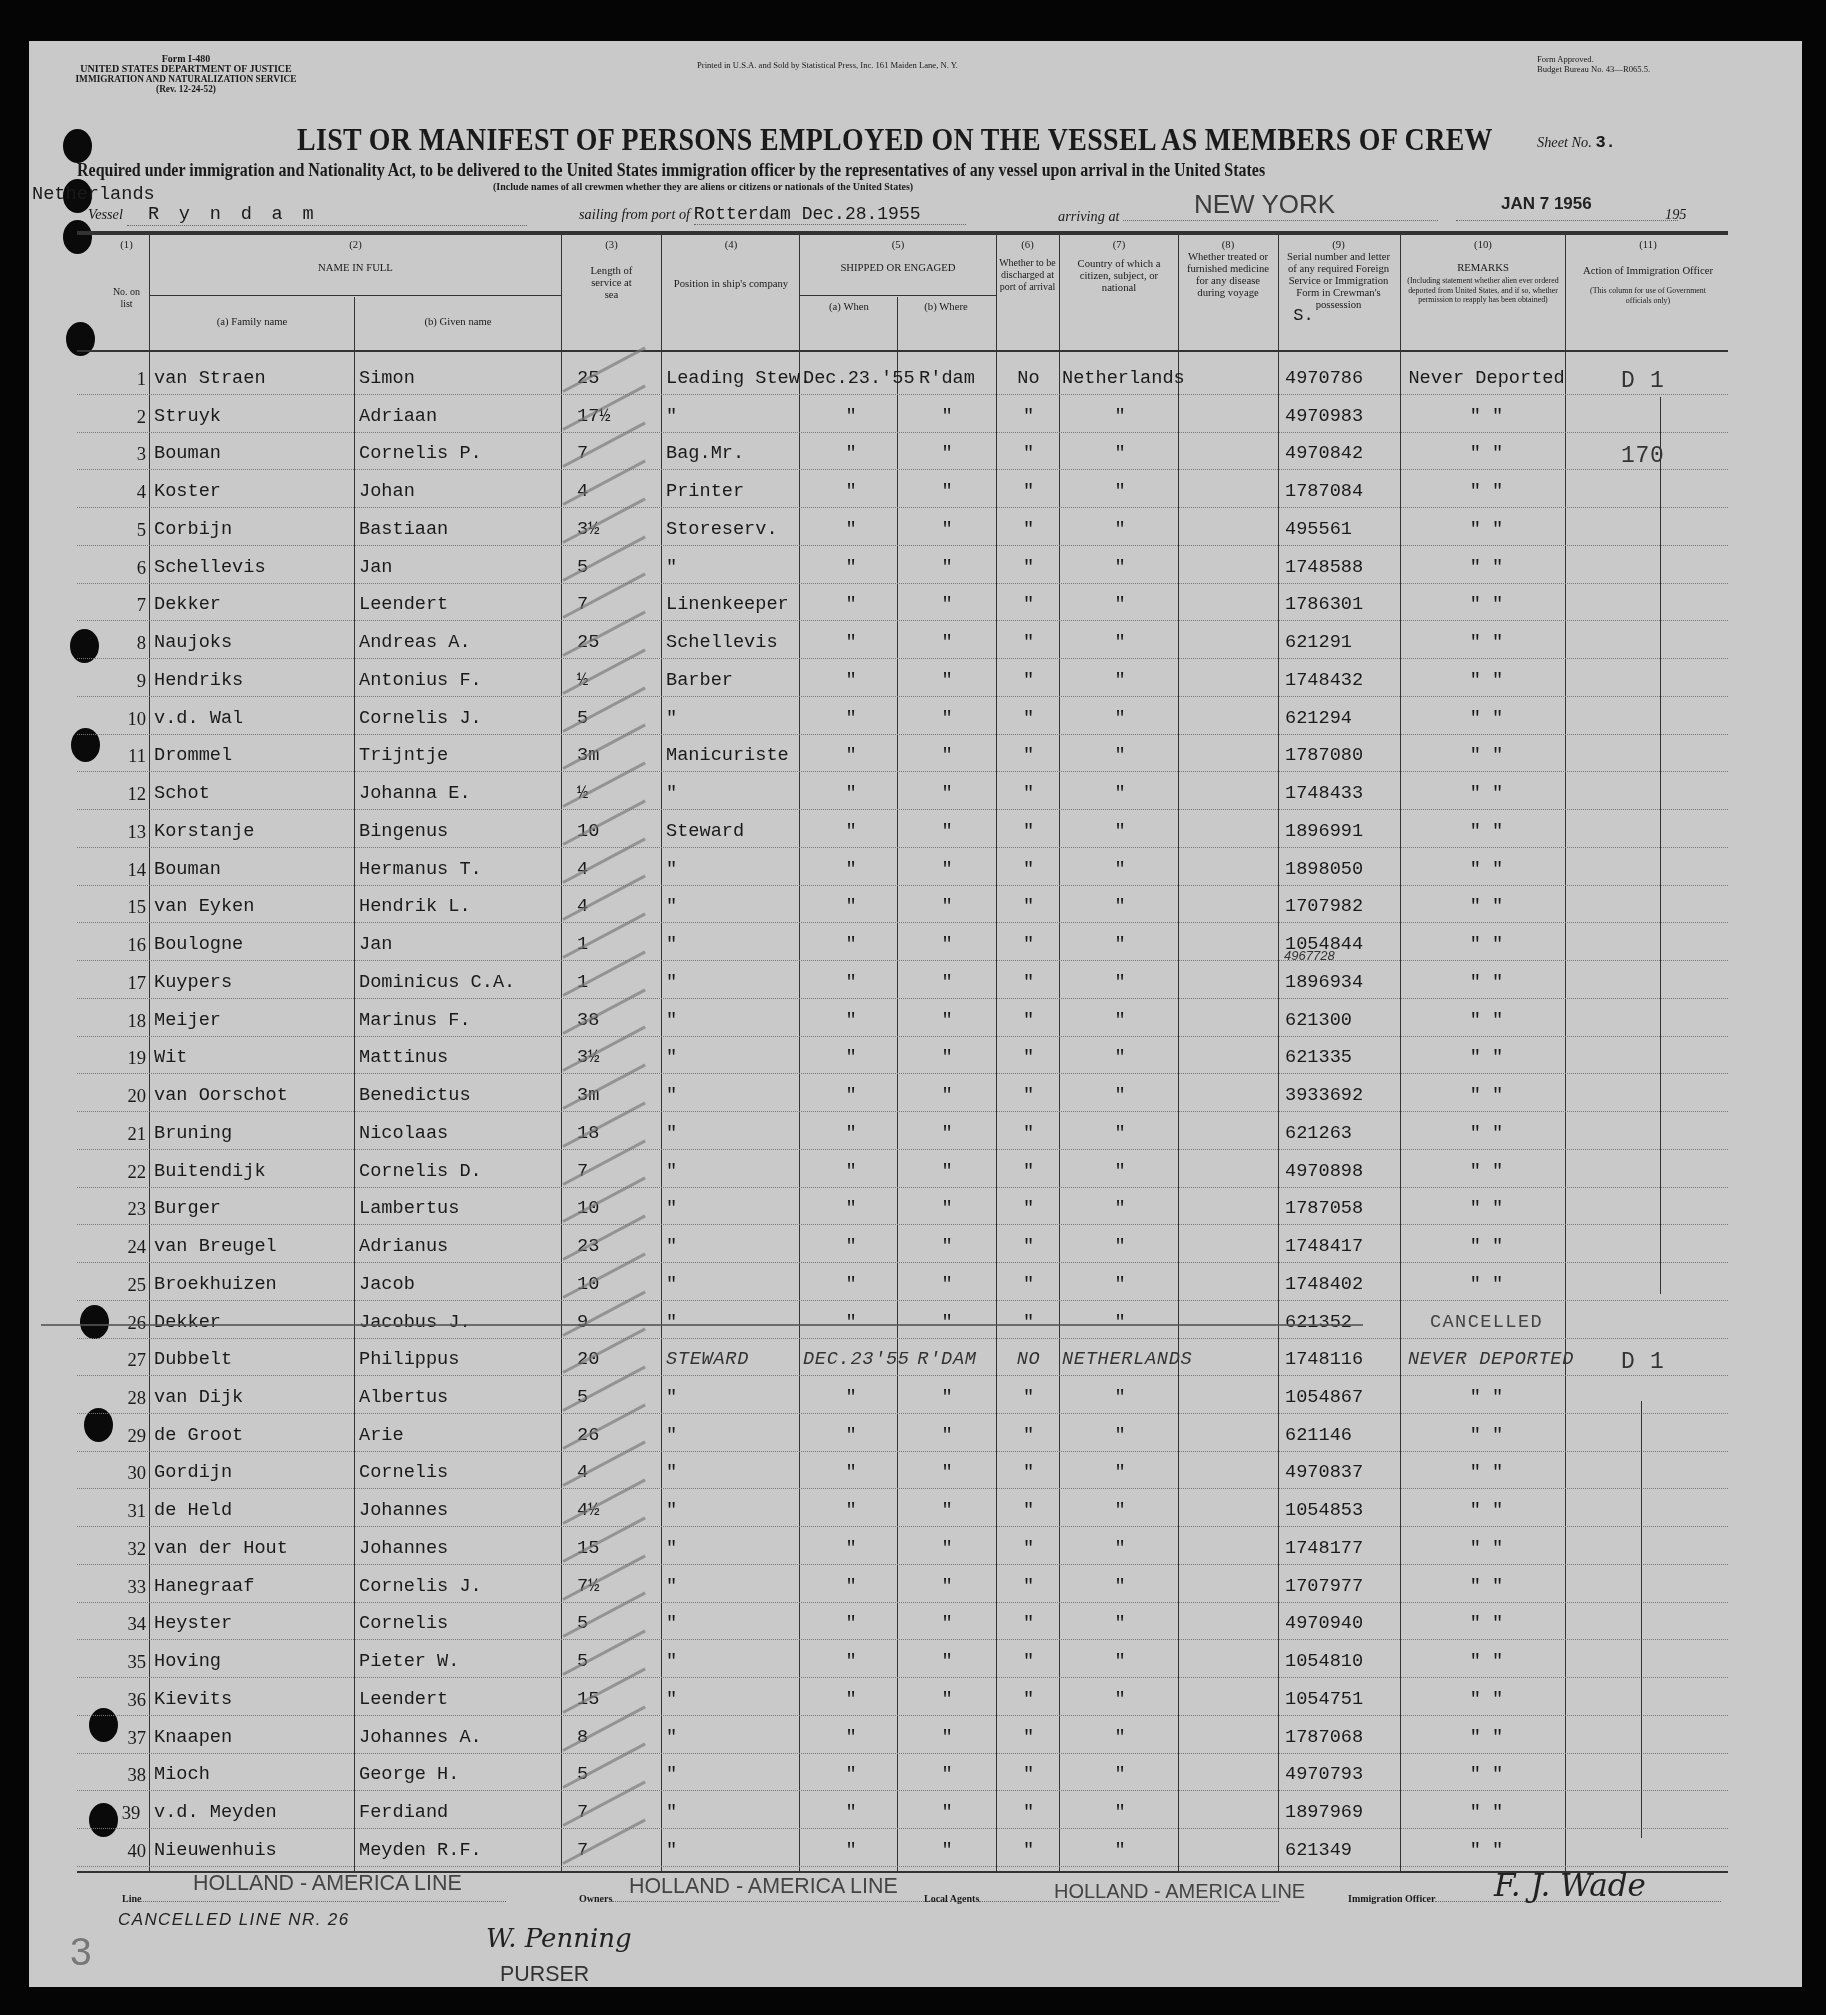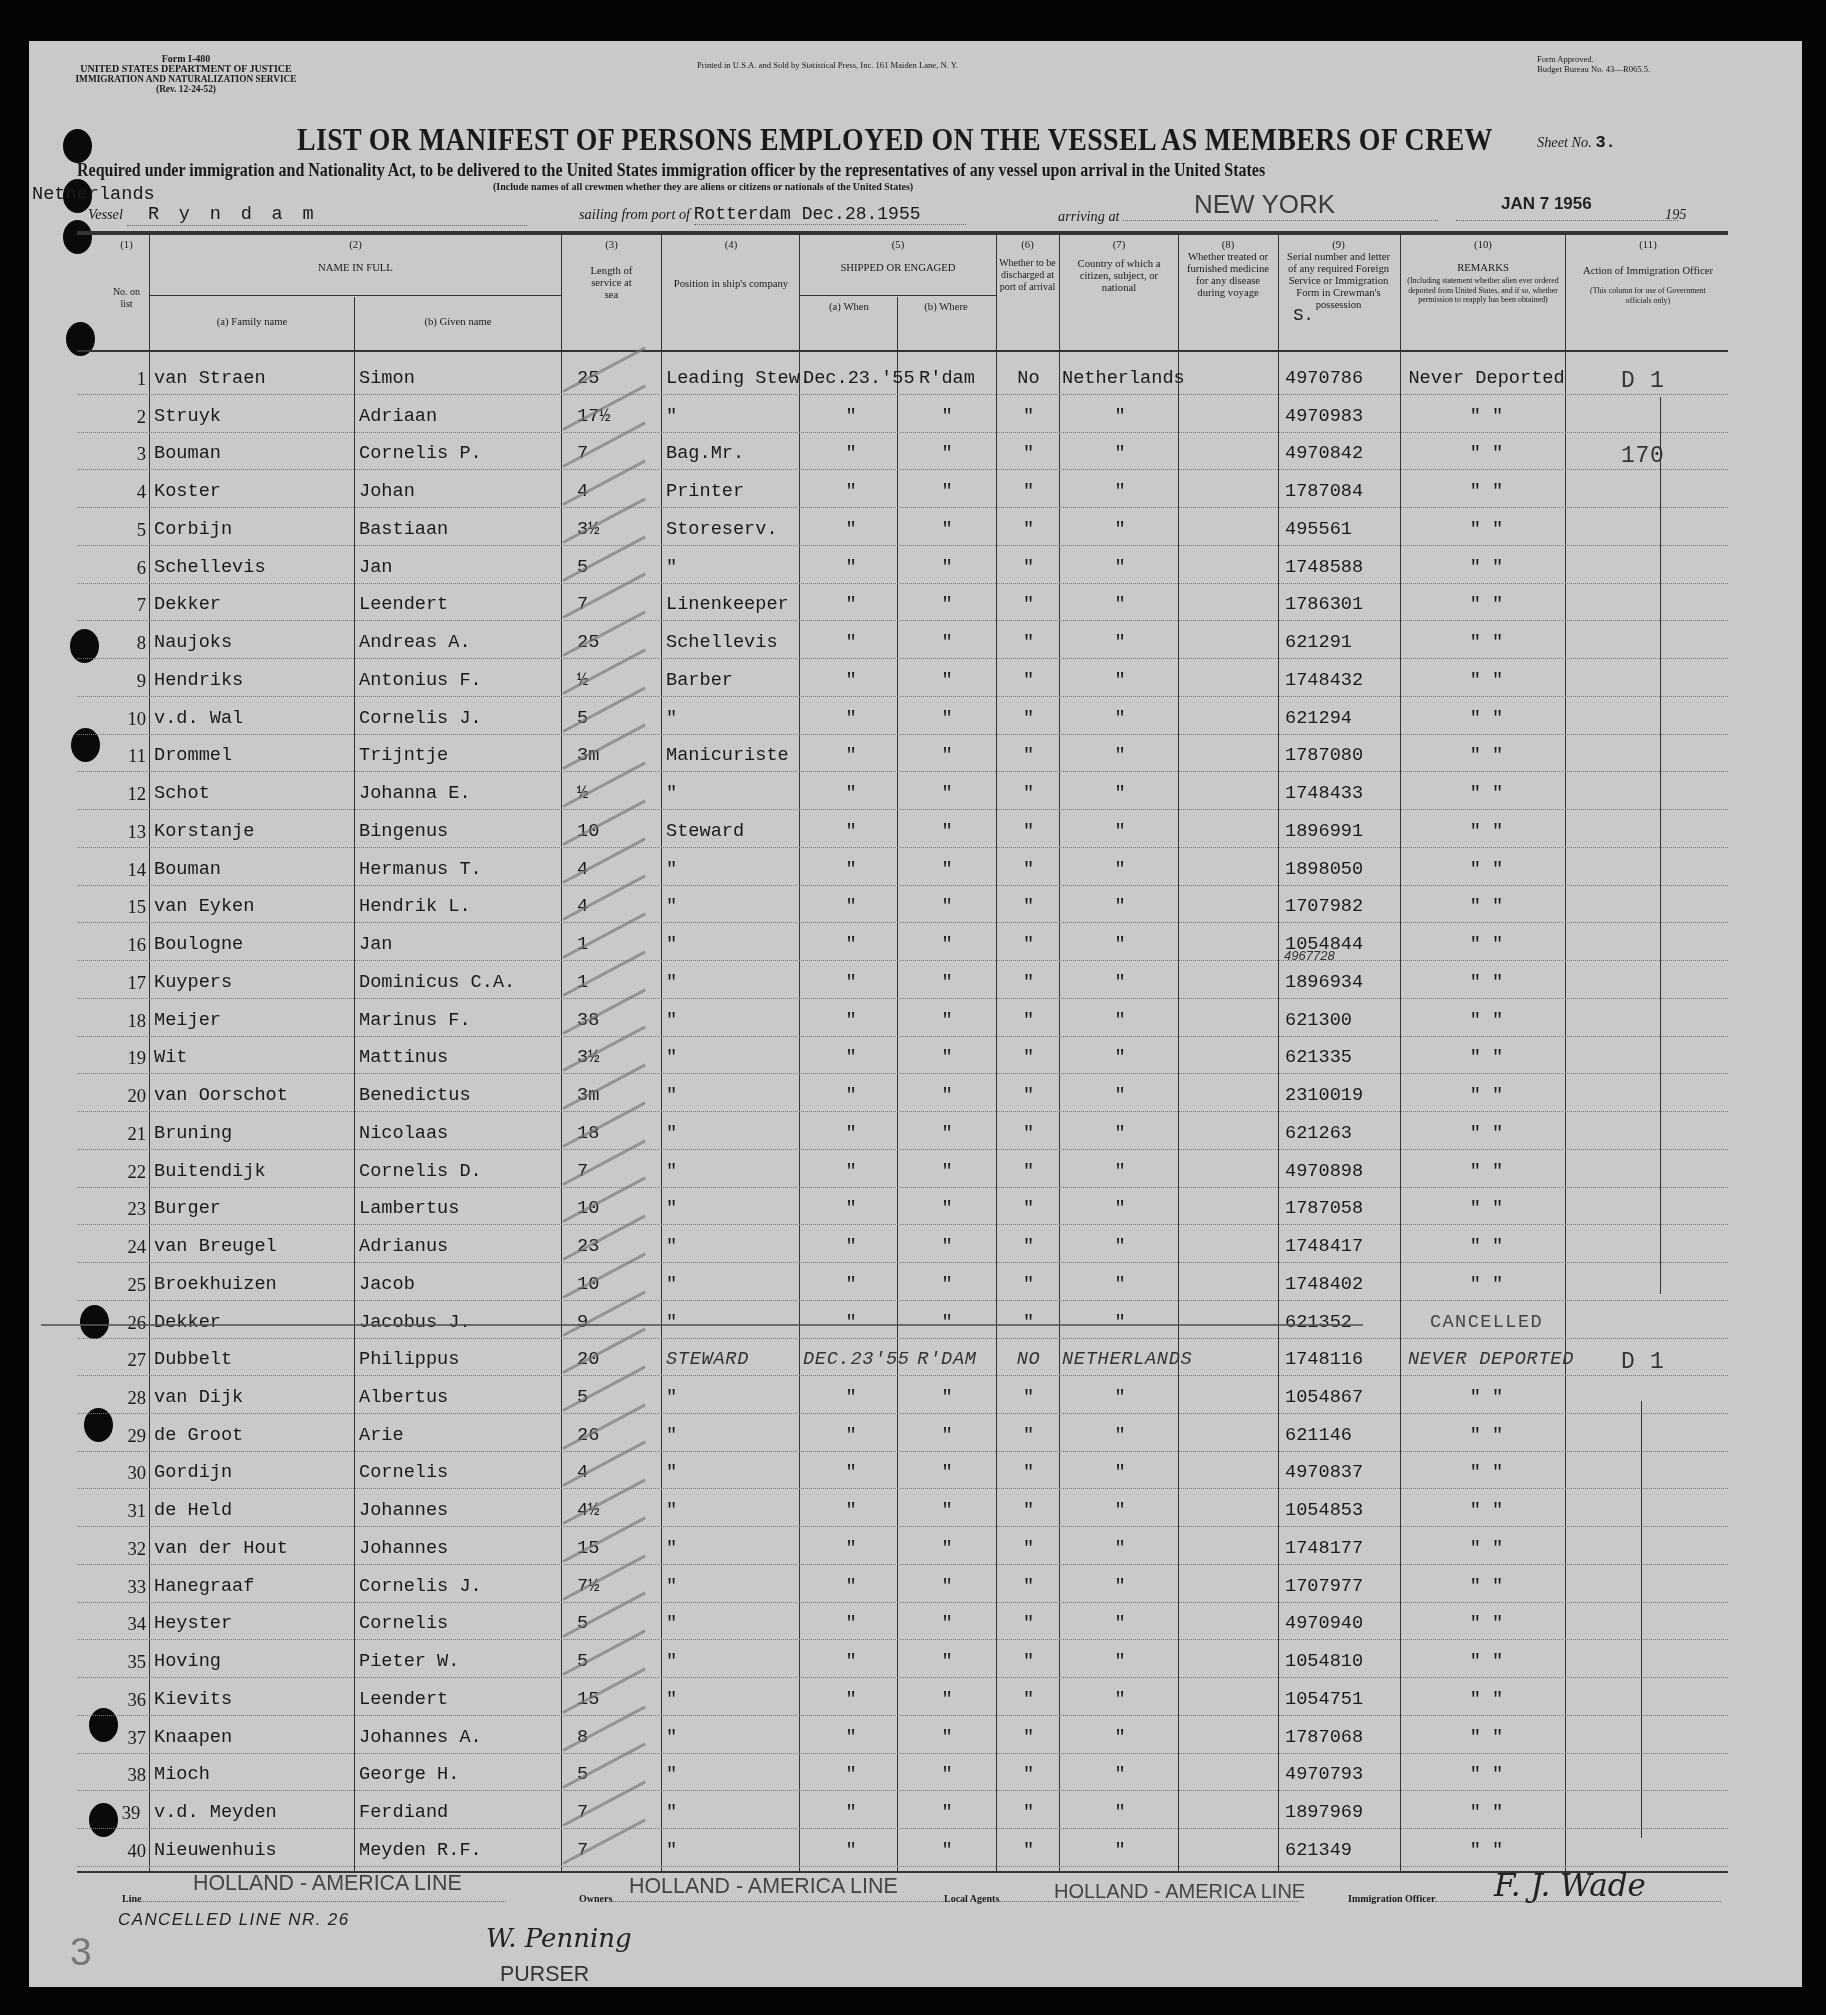--- a/index.html
+++ b/index.html
@@ -503,21 +503,21 @@
     <div class="dotline"></div>
     <span class="c num" style="left:39px;width:30px;text-align:right">20</span>
     <span class="c" style="left:77px">van Oorschot</span>
     <span class="c" style="left:282px">Benedictus</span>
     <span class="c" style="left:500px">3m</span>
     <span class="c" style="left:589px">"</span>
     <span class="c" style="left:726px;width:96px;text-align:center">"</span>
     <span class="c" style="left:822px;width:96px;text-align:center">"</span>
     <span class="c" style="left:921px;width:61px;text-align:center">"</span>
     <span class="c" style="left:985px;width:116px;text-align:center">"</span>
-    <span class="c" style="left:1208px">2310019</span>
+    <span class="c" style="left:1208px">3933692</span>
     <span class="c" style="left:1331px;width:157px;text-align:center">"   "</span>
     <span class="c hand" style="left:1544px;font-size:23px;font-style:normal"></span>
     <span class="slash" style="left:486px;top:29px"></span>
   </div>
 
   <div class="row" style="top: 1116px;">
     <div class="dotline"></div>
     <span class="c num" style="left:39px;width:30px;text-align:right">21</span>
     <span class="c" style="left:77px">Bruning</span>
     <span class="c" style="left:282px">Nicolaas</span>
@@ -863,21 +863,21 @@
 <div class="abs" style="left:1284px;top:948px;font-family:'Liberation Sans',sans-serif;font-style:italic;font-size:13px;color:#333" id="serial-correction">4967728</div>
 
 <div class="abs serif footer-label" style="left:122px;top:1893px">
   <span>Line</span><span class="dots" style="width:365px"></span>
 </div>
 <div class="abs footer-val" style="left:193px;top:1871px">HOLLAND - AMERICA LINE</div>
 <div class="abs serif footer-label" style="left:579px;top:1893px">
   <span>Owners</span><span class="dots" style="width:336px"></span>
 </div>
 <div class="abs footer-val" style="left:629px;top:1874px">HOLLAND - AMERICA LINE</div>
-<div class="abs serif footer-label" style="left:944px;top:1893px">
+<div class="abs serif footer-label" style="left:924px;top:1893px">
   <span>Local Agents</span><span class="dots" style="width:300px"></span>
 </div>
 <div class="abs footer-val" style="left:1054px;top:1880px;font-size:20px">HOLLAND - AMERICA LINE</div>
 <div class="abs serif footer-label" style="left:1348px;top:1893px">
   <span>Immigration Officer</span><span class="dots" style="width:286px"></span>
 </div>
 <div class="abs" style="left:1494px;top:1867px;font-family:'DejaVu Serif',serif;font-style:italic;font-size:31px;color:#222">F. J. Wade</div>
 <div class="abs note" style="left:118px;top:1910px">CANCELLED LINE NR. 26</div>
 <div class="abs" style="left:486px;top:1923px;font-family:'DejaVu Serif',serif;font-style:italic;font-size:26px;color:#222">W. Penning</div>
 <div class="abs sans" style="left:500px;top:1962px;font-size:21.4px;color:#333">PURSER</div>

